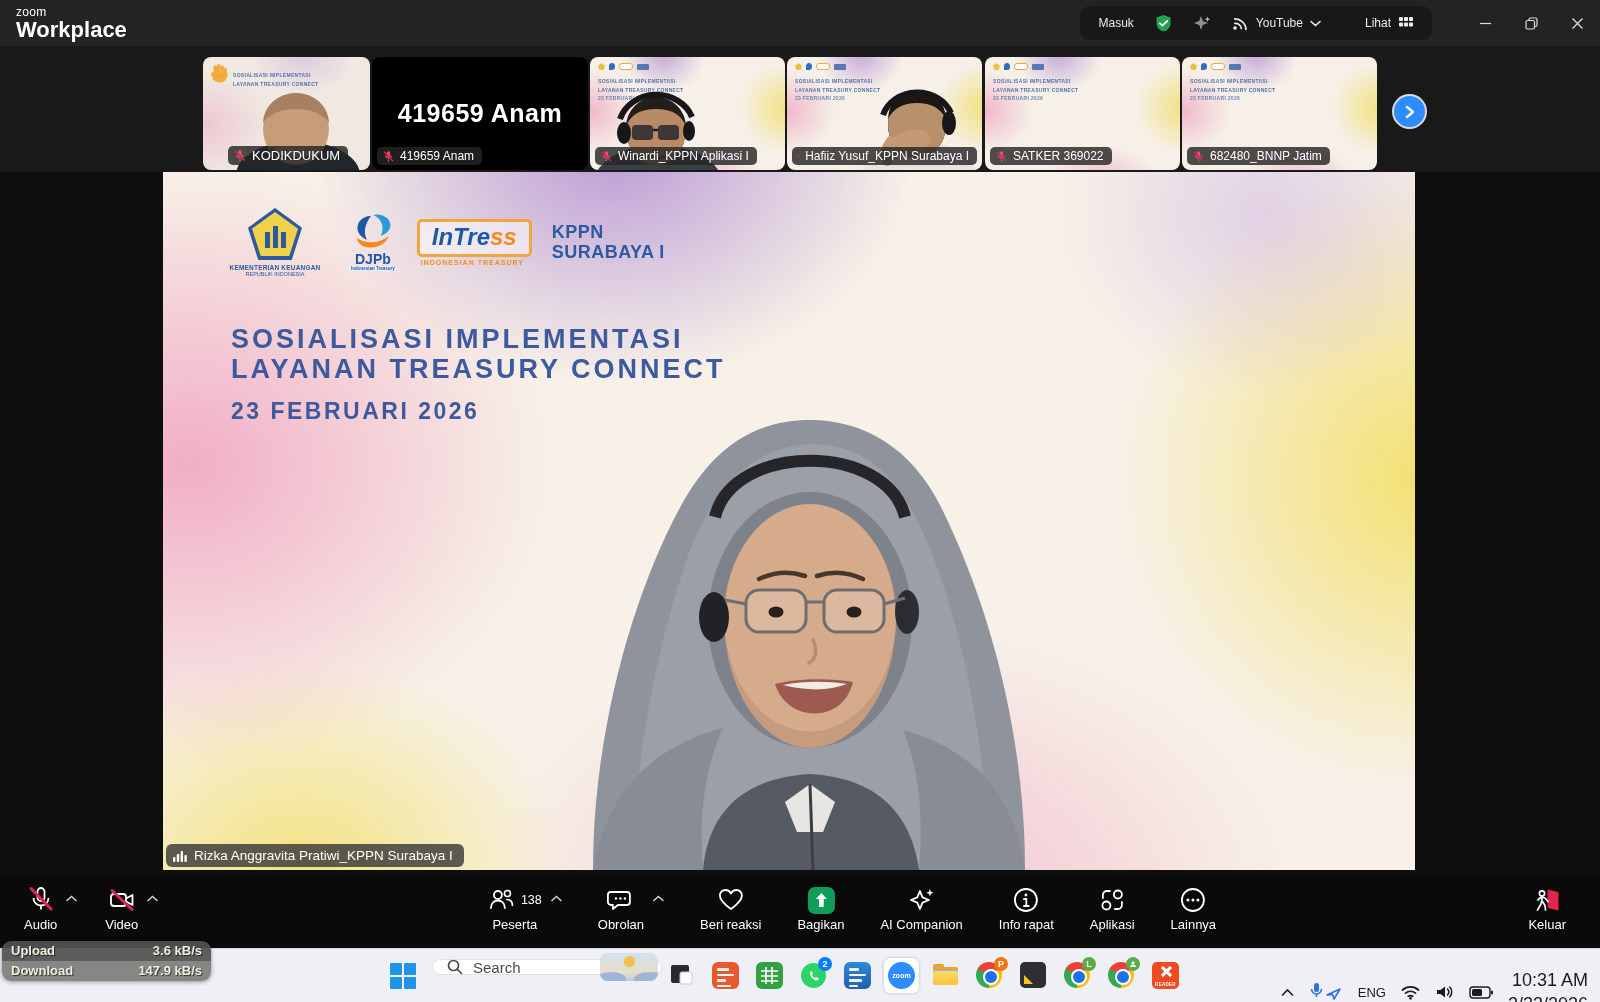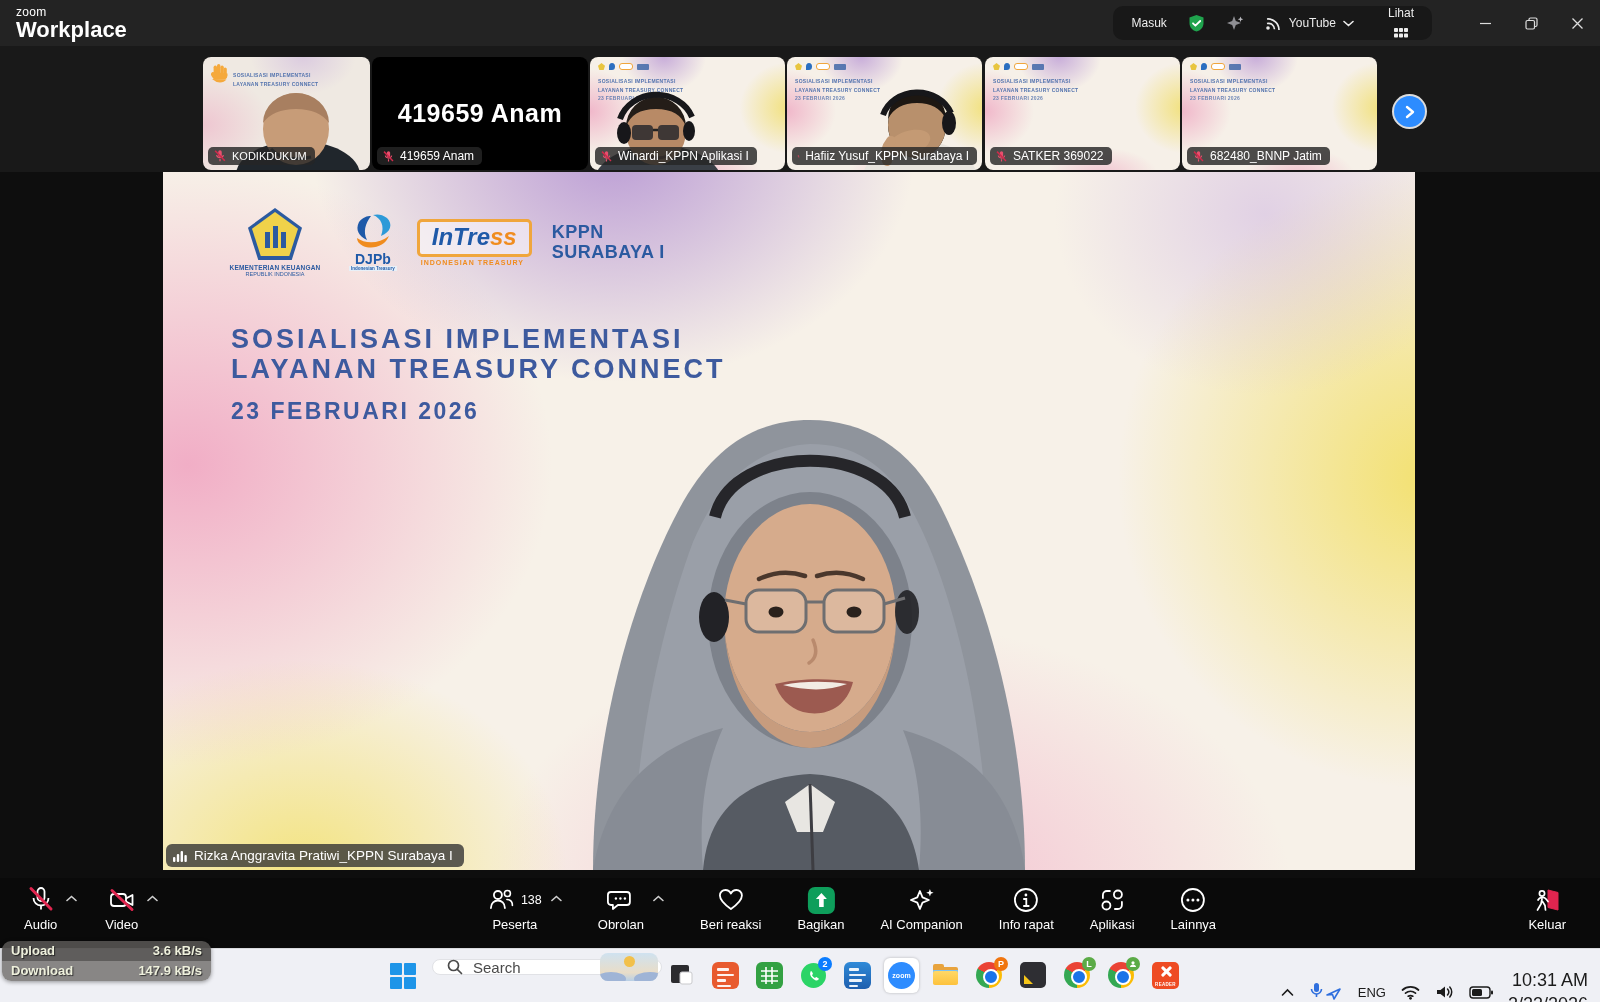--- a/index.html
+++ b/index.html
@@ -223,21 +223,21 @@
         <svg width="17" height="15" viewBox="0 0 17 15">
             <circle cx="3" cy="12" r="1.8" fill="#ececec"></circle>
             <path d="M2 7.5 a6 6 0 0 1 7.5 5.8" stroke="#ececec" stroke-width="1.7" fill="none"></path>
             <path d="M2 3 a11 11 0 0 1 12 11" stroke="#ececec" stroke-width="1.7" fill="none"></path>
           </svg>
         <span>YouTube</span>
         <svg width="11" height="7" viewBox="0 0 11 7">
             <path d="M1 1.5 L5.5 5.5 L10 1.5" stroke="#ececec" stroke-width="1.6" fill="none" stroke-linecap="round"></path>
           </svg>
       </span>
-      <span class="mp-group" style="margin-left:14px;flex-direction:column;">
+      <span class="mp-group" style="margin-left:24px;">
         <span>Lihat</span>
         <svg width="16" height="14" viewBox="0 0 16 14">
             <g fill="#ececec">
               <rect x="1" y="1" width="4" height="4" rx="0.8"></rect>
               <rect x="6" y="1" width="4" height="4" rx="0.8"></rect>
               <rect x="11" y="1" width="4" height="4" rx="0.8"></rect>
               <rect x="1" y="6.5" width="4" height="4" rx="0.8"></rect>
               <rect x="6" y="6.5" width="4" height="4" rx="0.8"></rect>
               <rect x="11" y="6.5" width="4" height="4" rx="0.8"></rect>
             </g>
@@ -275,21 +275,21 @@
       <ellipse cx="95" cy="118" rx="62" ry="34" fill="#20262c"></ellipse>
       <ellipse cx="93" cy="72" rx="33" ry="36" fill="#c79c78"></ellipse>
       <path d="M60 66 a33 30 0 0 1 66 0 q-10 -14 -33 -14 q-23 0 -33 14 z" fill="#a87f60"></path>
       <path d="M68 92 q12 14 40 8" stroke="#333" stroke-width="3" fill="none"></path>
     </svg>
     <div class="hand-badge">
       <svg width="24" height="24" viewBox="0 0 24 24">
           <use href="#hand-raise"></use>
         </svg>
     </div>
-    <div class="tlabel" style="font-size:11px;">
+    <div class="tlabel" style="font-size:13px;margin-left:20px;">
       <svg width="14" height="14" viewBox="0 0 16 16">
           <use href="#micmute-sm"></use>
         </svg>
       <span>KODIKDUKUM</span>
     </div>
   </div>
 
   <div class="tile" style="left:372px; width:216px; background:#000;">
     <div class="big-name">419659 Anam</div>
     <div class="tlabel">

